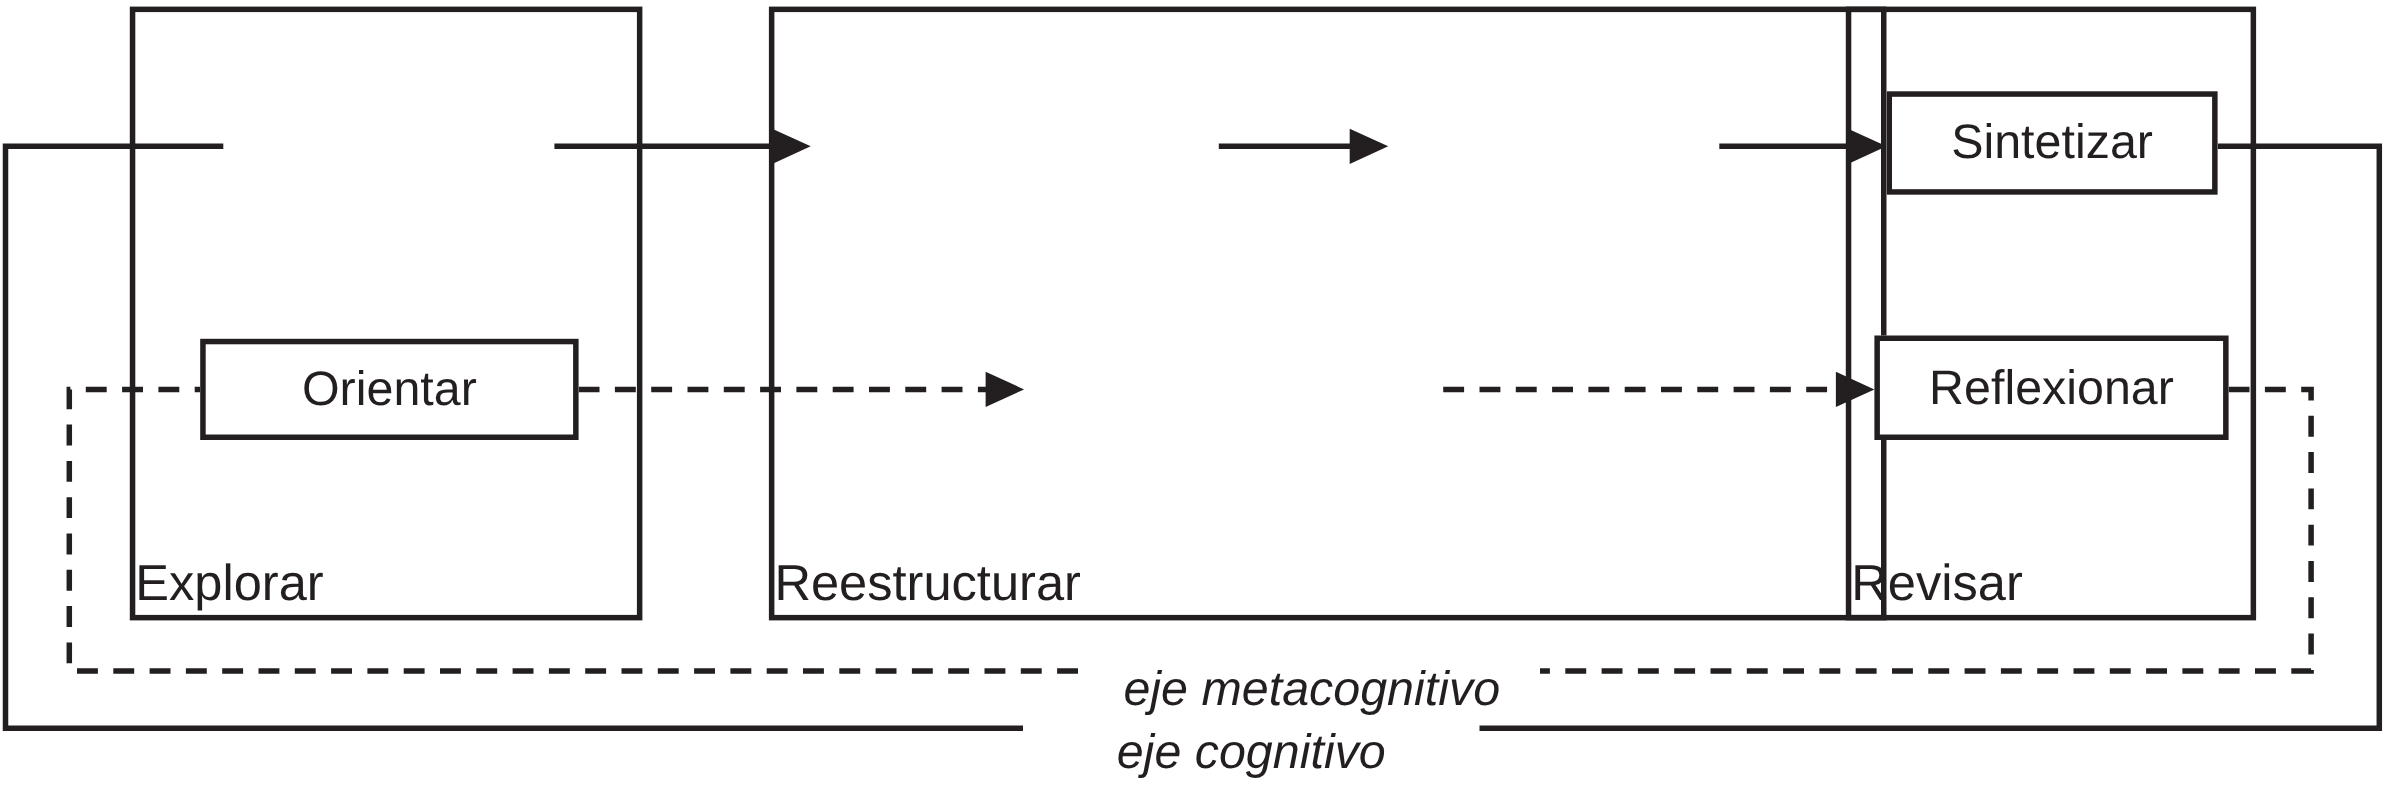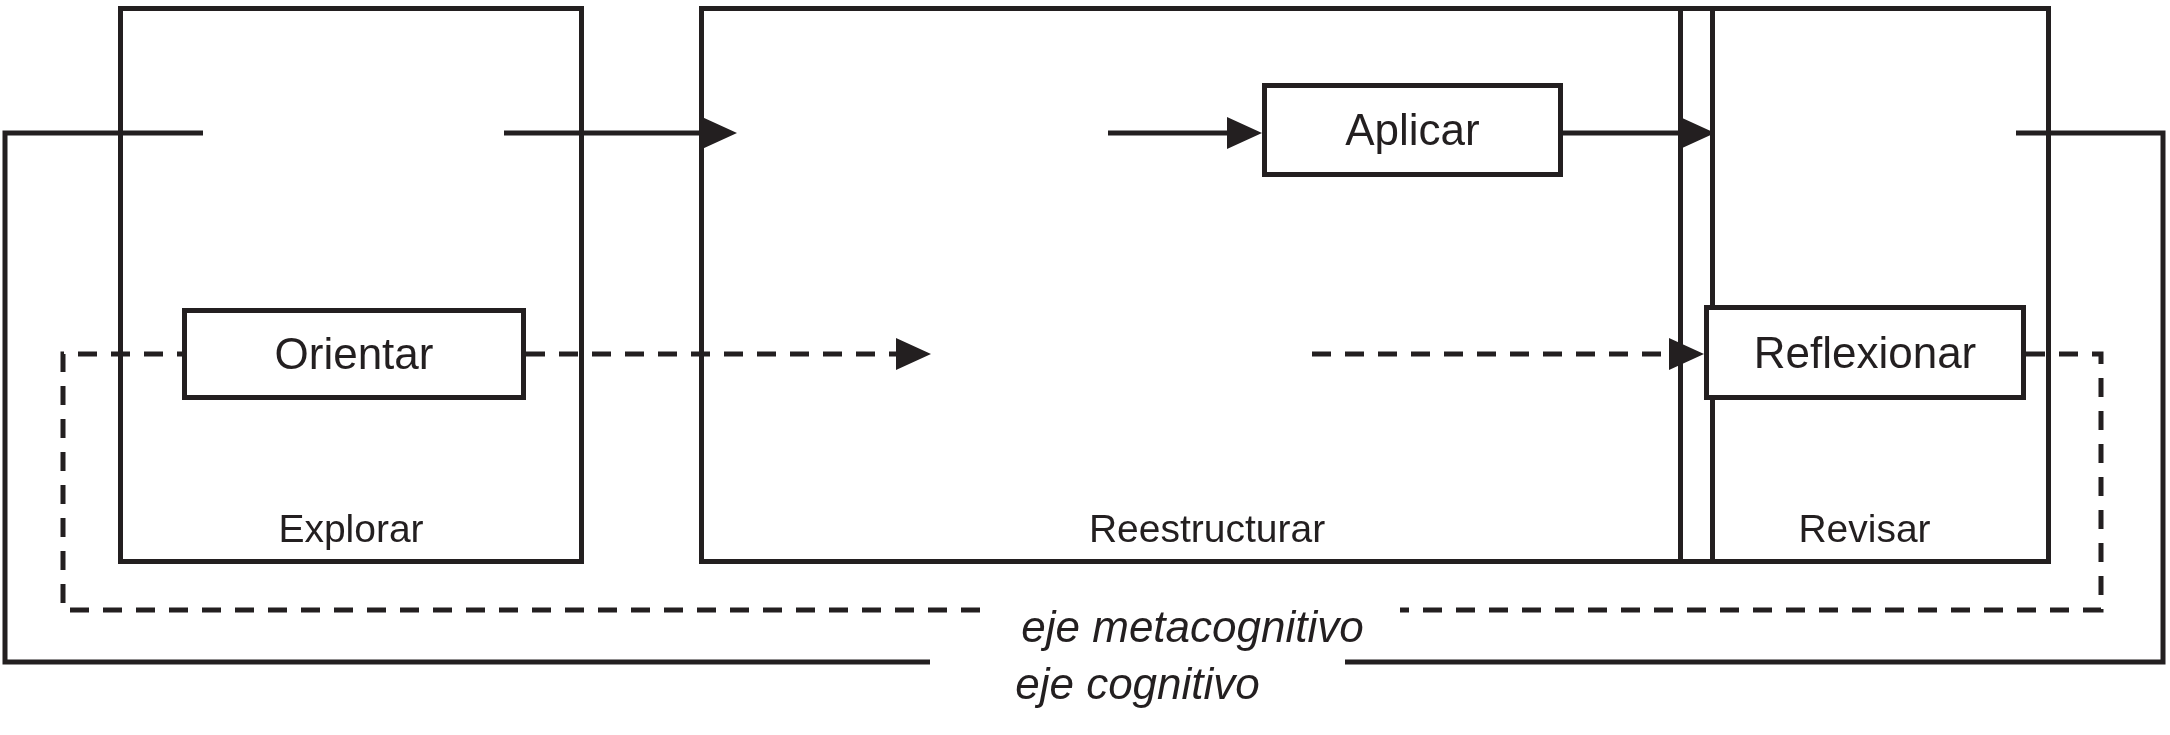--- a/index.html
+++ b/index.html
@@ -25,22 +25,22 @@
   .phase-box {
     position: absolute;
     border: 5px solid #231f20;
     background: transparent;
     box-sizing: border-box;
   }
   .phase-label {
     position: absolute;
     left: 0;
     width: 100%;
-    text-align: center;
-    font-size: 39px;
+    text-align: left;
+    font-size: 46px;
     line-height: 50px;
     color: #231f20;
   }
   .step-box {
     position: absolute;
     border: 5px solid #231f20;
     background: #ffffff;
     box-sizing: border-box;
     display: flex;
     align-items: center;
@@ -94,22 +94,22 @@
   <div class="phase-box" style="left:699px; top:6px; width:1016px; height:558px;">
     <div class="phase-label" style="top:493px;">Reestructurar</div>
   </div>
 
   <div class="phase-box" style="left:1678px; top:6px; width:373px; height:558px;">
     <div class="phase-label" style="top:493px;">Revisar</div>
   </div>
 
 
 
-  <div class="step-box" style="left:1262px; top:83px; width:301px; height:94px;">Aplicar</div>
 
+  <div class="step-box" style="left:1715px; top:83px; width:301px; height:94px;">Sintetizar</div>
 
   <div class="step-box" style="left:182px; top:308px; width:344px; height:92px;">Orientar</div>
 
 
   <div class="step-box" style="left:1704px; top:305px; width:322px; height:95px;">Reflexionar</div>
 
   <div class="axis-label" style="left:985px; top:597px; width:415px; height:60px;">eje metacognitivo</div>
 
   <div class="axis-label" style="left:930px; top:654px; width:415px; height:60px;">eje cognitivo</div>
 

